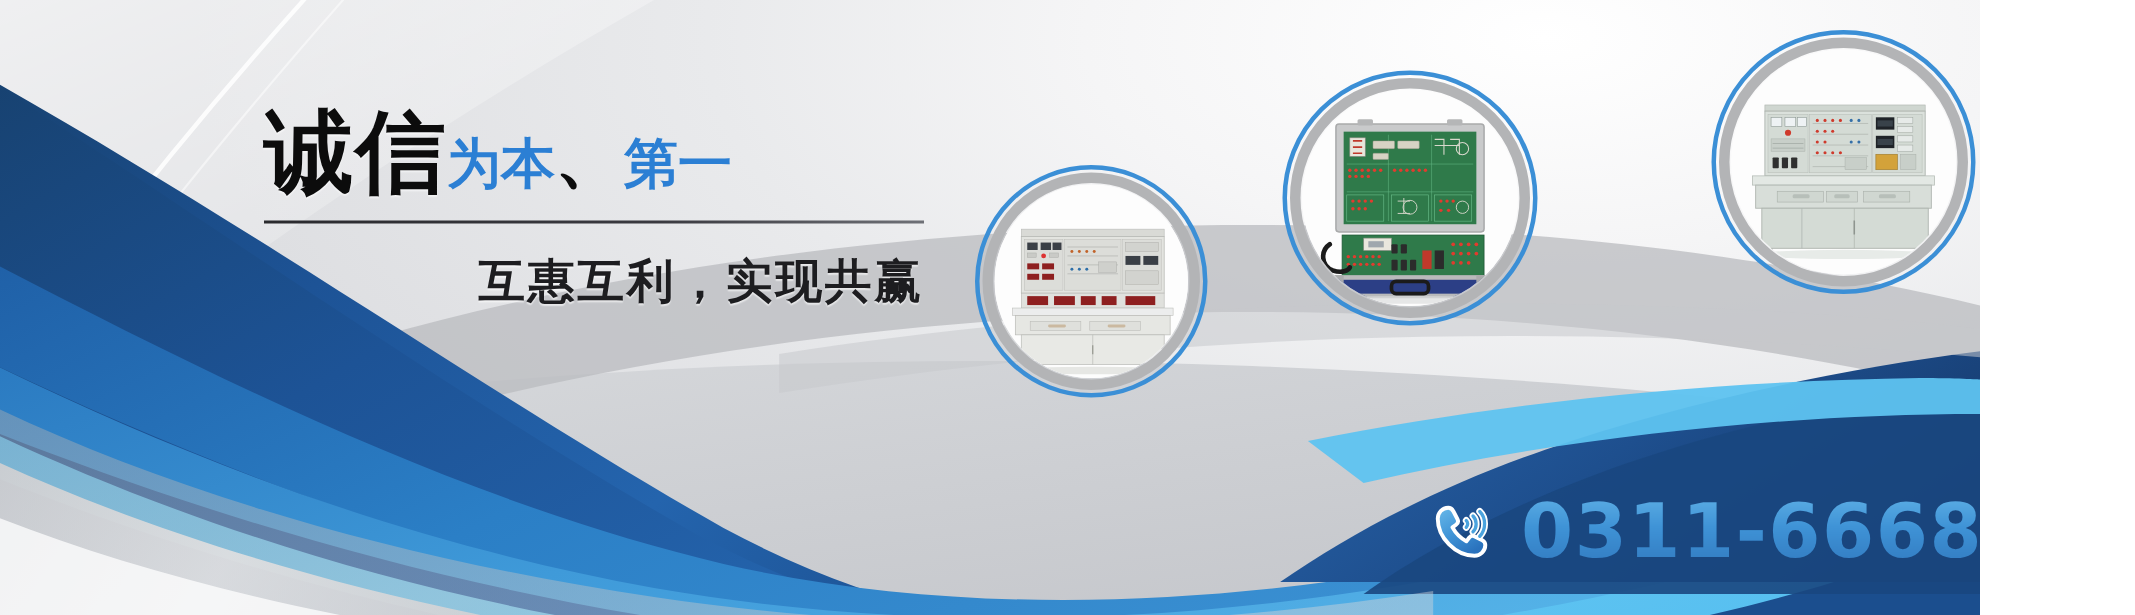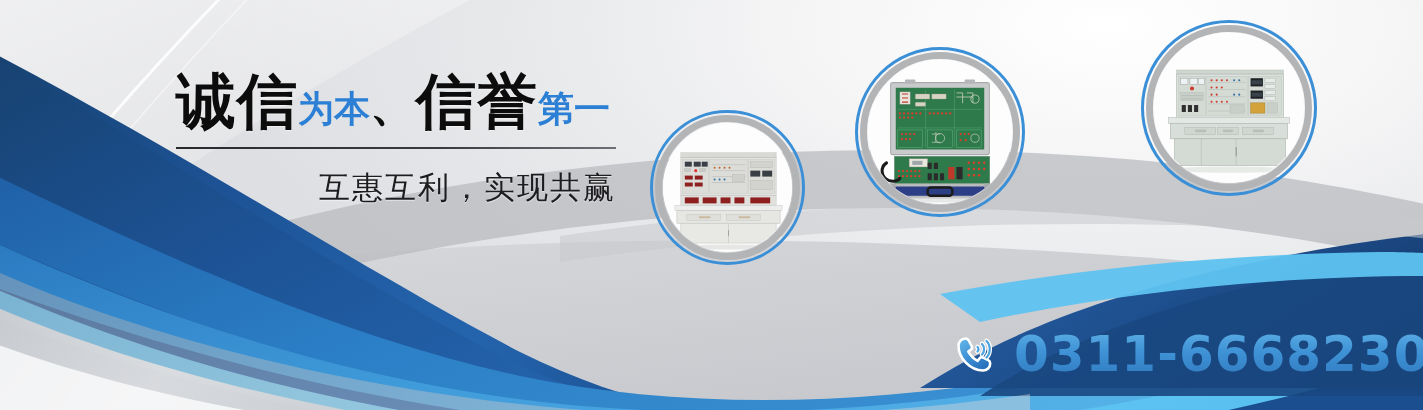--- a/index.html
+++ b/index.html
@@ -1,20 +1,20 @@
 <!DOCTYPE html>
 <html><head>
 <meta charset="utf-8">
 <style>
   html,body{margin:0;padding:0;background:#fff;}
   body{font-family:"Liberation Sans","DejaVu Sans",sans-serif;}
 
   #banner{
     position:relative;
-    width:1423px;
+    width:1320px;
     height:410px;
     overflow:hidden;
     background:
       radial-gradient(ellipse 900px 420px at 78% 6%, #ffffff 0%, #f5f5f6 34%, #e9eaec 62%, #dedfe2 100%),
       linear-gradient(160deg,#f7f7f8 0%,#e6e7ea 45%,#d4d6da 100%);
   }
 
   
   #bg-art{position:absolute;inset:0;width:100%;height:100%;display:block;}
 
@@ -58,21 +58,21 @@
     margin-top:9px;
     width:440px;
     height:2px;
     background:linear-gradient(90deg,#2a2a2e 0%,#3a3a40 60%,#6e7076 100%);
   }
   #subtitle{
     margin-top:18px;
     text-align:right;
     width:440px;
     font-size:31px;
-    font-weight:normal;
+    font-weight:bold;
     color:#1d1d20;
     letter-spacing:2px;
     white-space:nowrap;
     text-shadow:0 1px 1px rgba(255,255,255,.6);
   }
 
   
   .product-circle{
     position:absolute;
     border-radius:50%;
@@ -215,21 +215,20 @@
     <path d="M-20,338 C110,388 280,424 470,440 C320,446 150,442 -20,430 Z" fill="#ffffff" opacity="0.75"></path>
 
     <path d="M560,236 C760,206 1000,196 1240,206 C1330,210 1400,216 1443,222 L1443,240 C1320,228 1140,220 960,226 C800,232 670,246 560,262 Z" fill="#c6c8cc" opacity="0.55"></path>
   </svg>
 
   <div id="text-block">
     <div id="headline">
       <span class="hl-big">诚信</span>
       <span class="hl-small">为本</span>
       <span class="hl-sep">、</span>
-      <span class="hl-big">信誉</span>
       <span class="hl-small">第一</span>
     </div>
     <div id="divider"></div>
     <div id="subtitle">互惠互利，实现共赢</div>
   </div>
 
   <div class="product-circle" style="left:650px;top:110px;width:155px;height:155px;">
     <div class="ring-blue"></div>
     <div class="ring-gray" style="left:5px;top:5px;right:5px;bottom:5px;"></div>
     <div class="photo-disc" style="left:13px;top:13px;right:13px;bottom:13px;">

